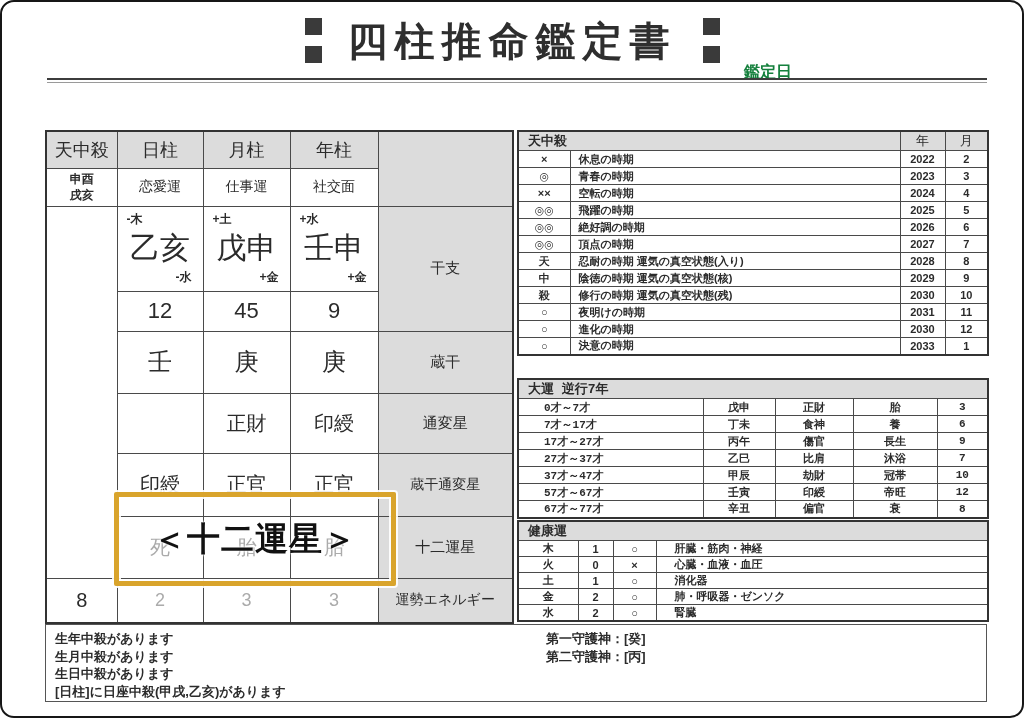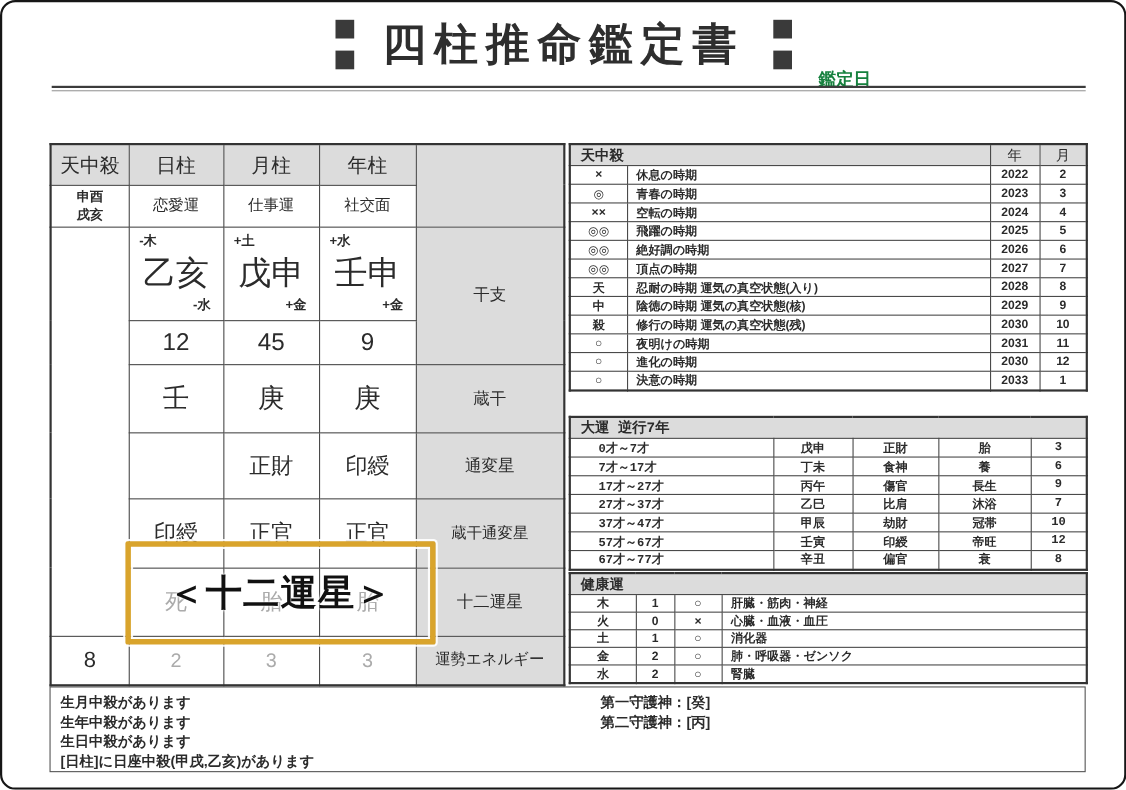--- a/index.html
+++ b/index.html
@@ -87,21 +87,21 @@
   .rt table{width:470px;border:2px solid #333;}
   .rt .sec-head{background:var(--grayBg);font-size:13px;text-align:left;padding-left:9px;font-weight:bold;}
   .rt td{height:17px;text-align:center;}
   .tA{top:128px;}
   .tA td.desc{text-align:left;padding-left:8px;}
   .tA th{background:var(--grayBg);font-size:13px;font-weight:normal;height:19px;}
   .tB{top:376px;font-family:Liberation Mono, monospace;}
   .tB td.age{text-align:left;padding-left:25px;}
   .tC{top:518px;}
   .tC td{height:15px;}
-  .tC td.organs{text-align:left;padding-left:8px;}
+  .tC td.organs{text-align:left;padding-left:18px;}
   
   .notes-box{
     position:absolute;left:43px;top:622px;width:942px;height:78px;
     border:1.5px solid #555;
     font-size:13px;font-weight:bold;line-height:1.35;
   }
   .notes-left{position:absolute;left:9px;top:5px;}
   .notes-right{position:absolute;left:500px;top:5px;}
 </style>
 </head>
@@ -441,22 +441,22 @@
             <td>2</td>
             <td>○</td>
             <td class="organs">腎臓</td>
           </tr>
         </tbody>
     </table>
   </div>
 
   <div class="notes-box">
     <div class="notes-left">
+      <div>生年中殺があります</div>
       <div>生月中殺があります</div>
-      <div>生年中殺があります</div>
       <div>生日中殺があります</div>
       <div>[日柱]に日座中殺(甲戌,乙亥)があります</div>
     </div>
     <div class="notes-right">
       <div>第一守護神：[癸]</div>
       <div>第二守護神：[丙]</div>
     </div>
   </div>
 
 </div>

